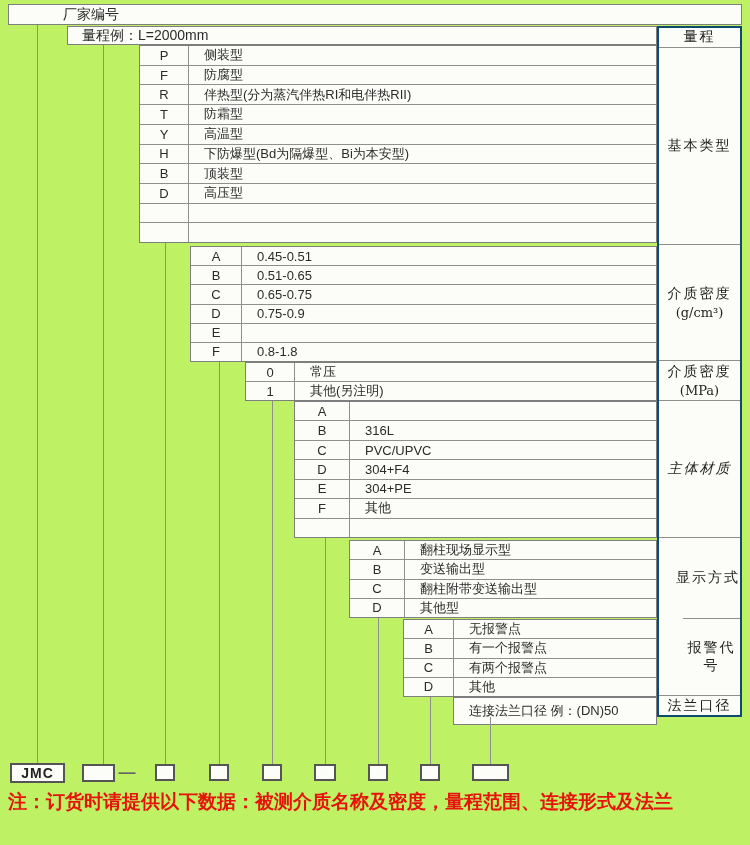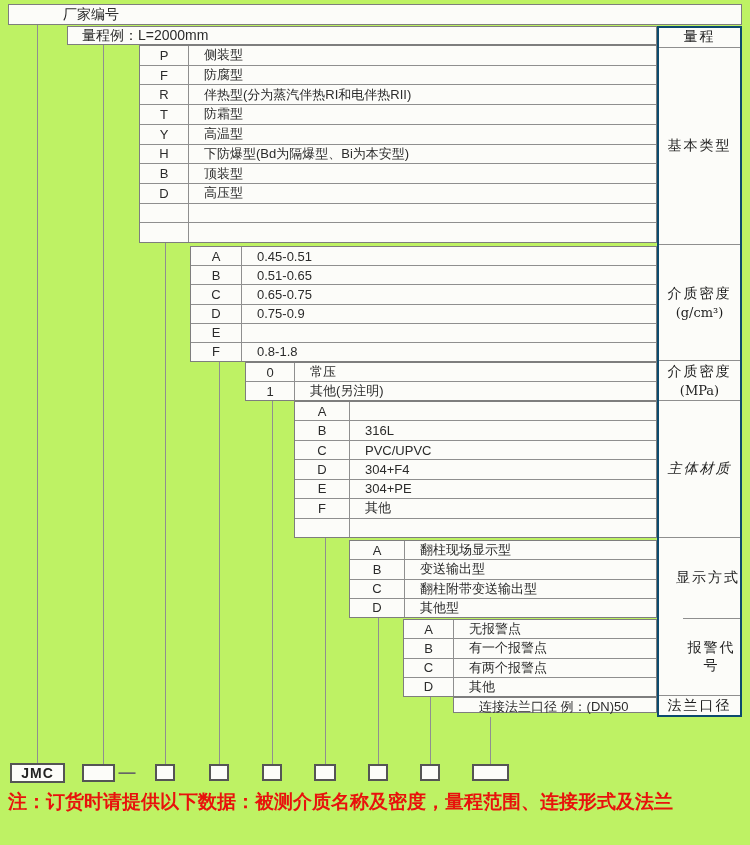--- a/index.html
+++ b/index.html
@@ -215,21 +215,21 @@
     <div class="row">
       <div class="code" style="width:49px;">C</div>
       <div class="desc">有两个报警点</div>
     </div>
     <div class="row">
       <div class="code" style="width:49px;">D</div>
       <div class="desc">其他</div>
     </div>
   </div>
 
-  <div class="abs frame" style="left:453px;top:697px;width:204px;height:16px;display:flex;padding-left:10px;">
+  <div class="abs frame" style="left:453px;top:697px;width:204px;height:28px;display:flex;align-items:center;">
     <span style="padding-left:15px;font-size:13px;white-space:nowrap;">连接法兰口径 例：(DN)50</span>
   </div>
 
   <div class="vline" style="left:37px;top:25px;height:738px;"></div>
   <div class="vline" style="left:103px;top:45px;height:719px;"></div>
   <div class="vline" style="left:165px;top:243px;height:521px;"></div>
   <div class="vline" style="left:219px;top:362px;height:402px;"></div>
   <div class="vline" style="left:272px;top:401px;height:363px;"></div>
   <div class="vline" style="left:325px;top:538px;height:226px;"></div>
   <div class="vline" style="left:378px;top:618px;height:146px;"></div>

